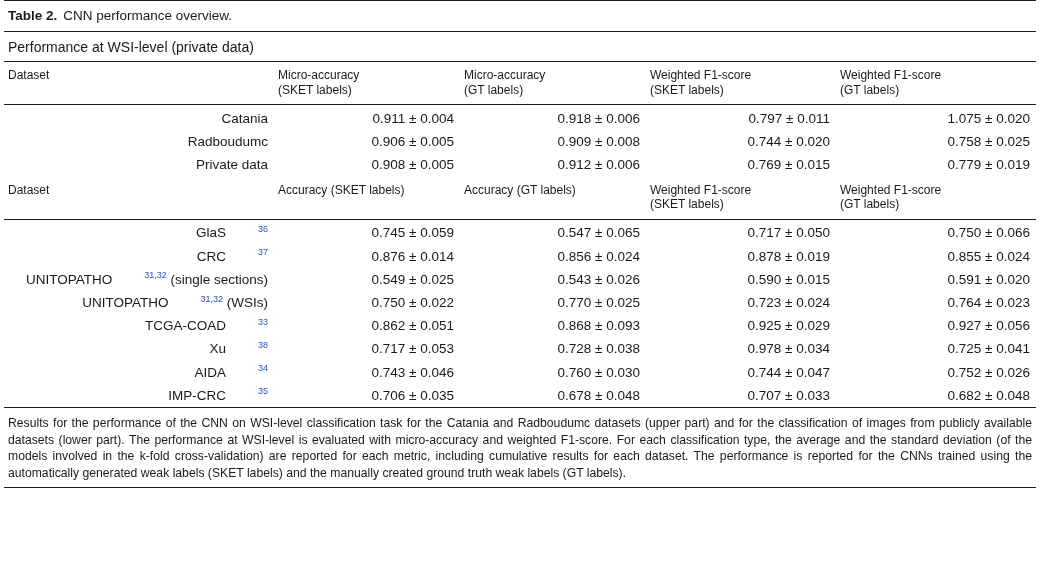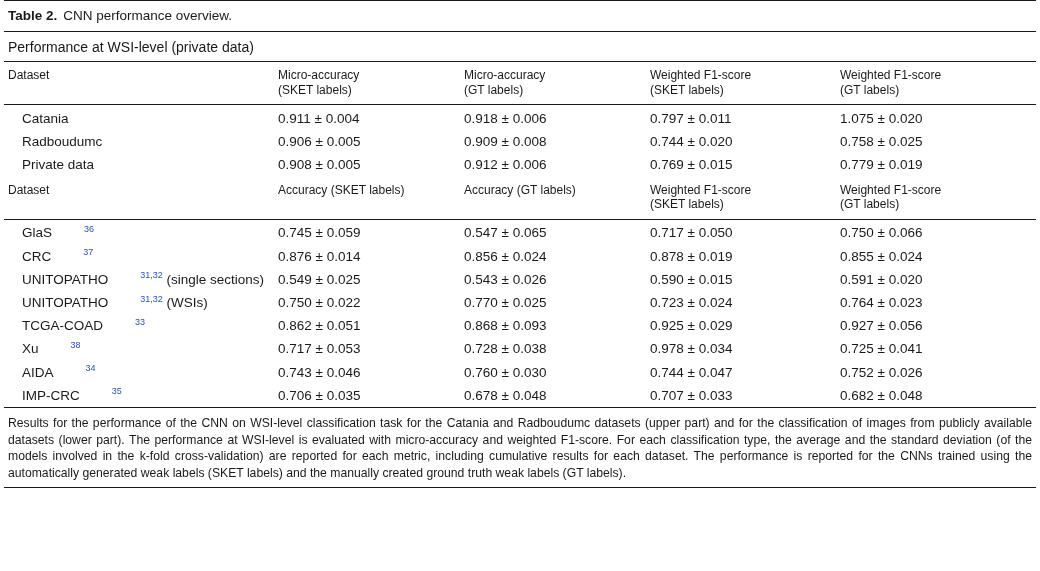--- a/index.html
+++ b/index.html
@@ -57,21 +57,21 @@
   table.grid col.c4 { width: 200px; }
   table.grid th {
     text-align: left;
     font-weight: normal;
     font-size: 12px;
     vertical-align: top;
     padding: 6px 6px 7px 4px;
     line-height: 1.22;
   }
   table.grid td {
-    text-align: left;
+    text-align: right;
     font-size: 13.5px;
     vertical-align: top;
     padding: 3.5px 6px 3.5px 4px;
     line-height: 1.2;
   }
   table.grid td.namecell {
     padding-left: 18px;
   }
   .sup {
     color: #2a52be;

